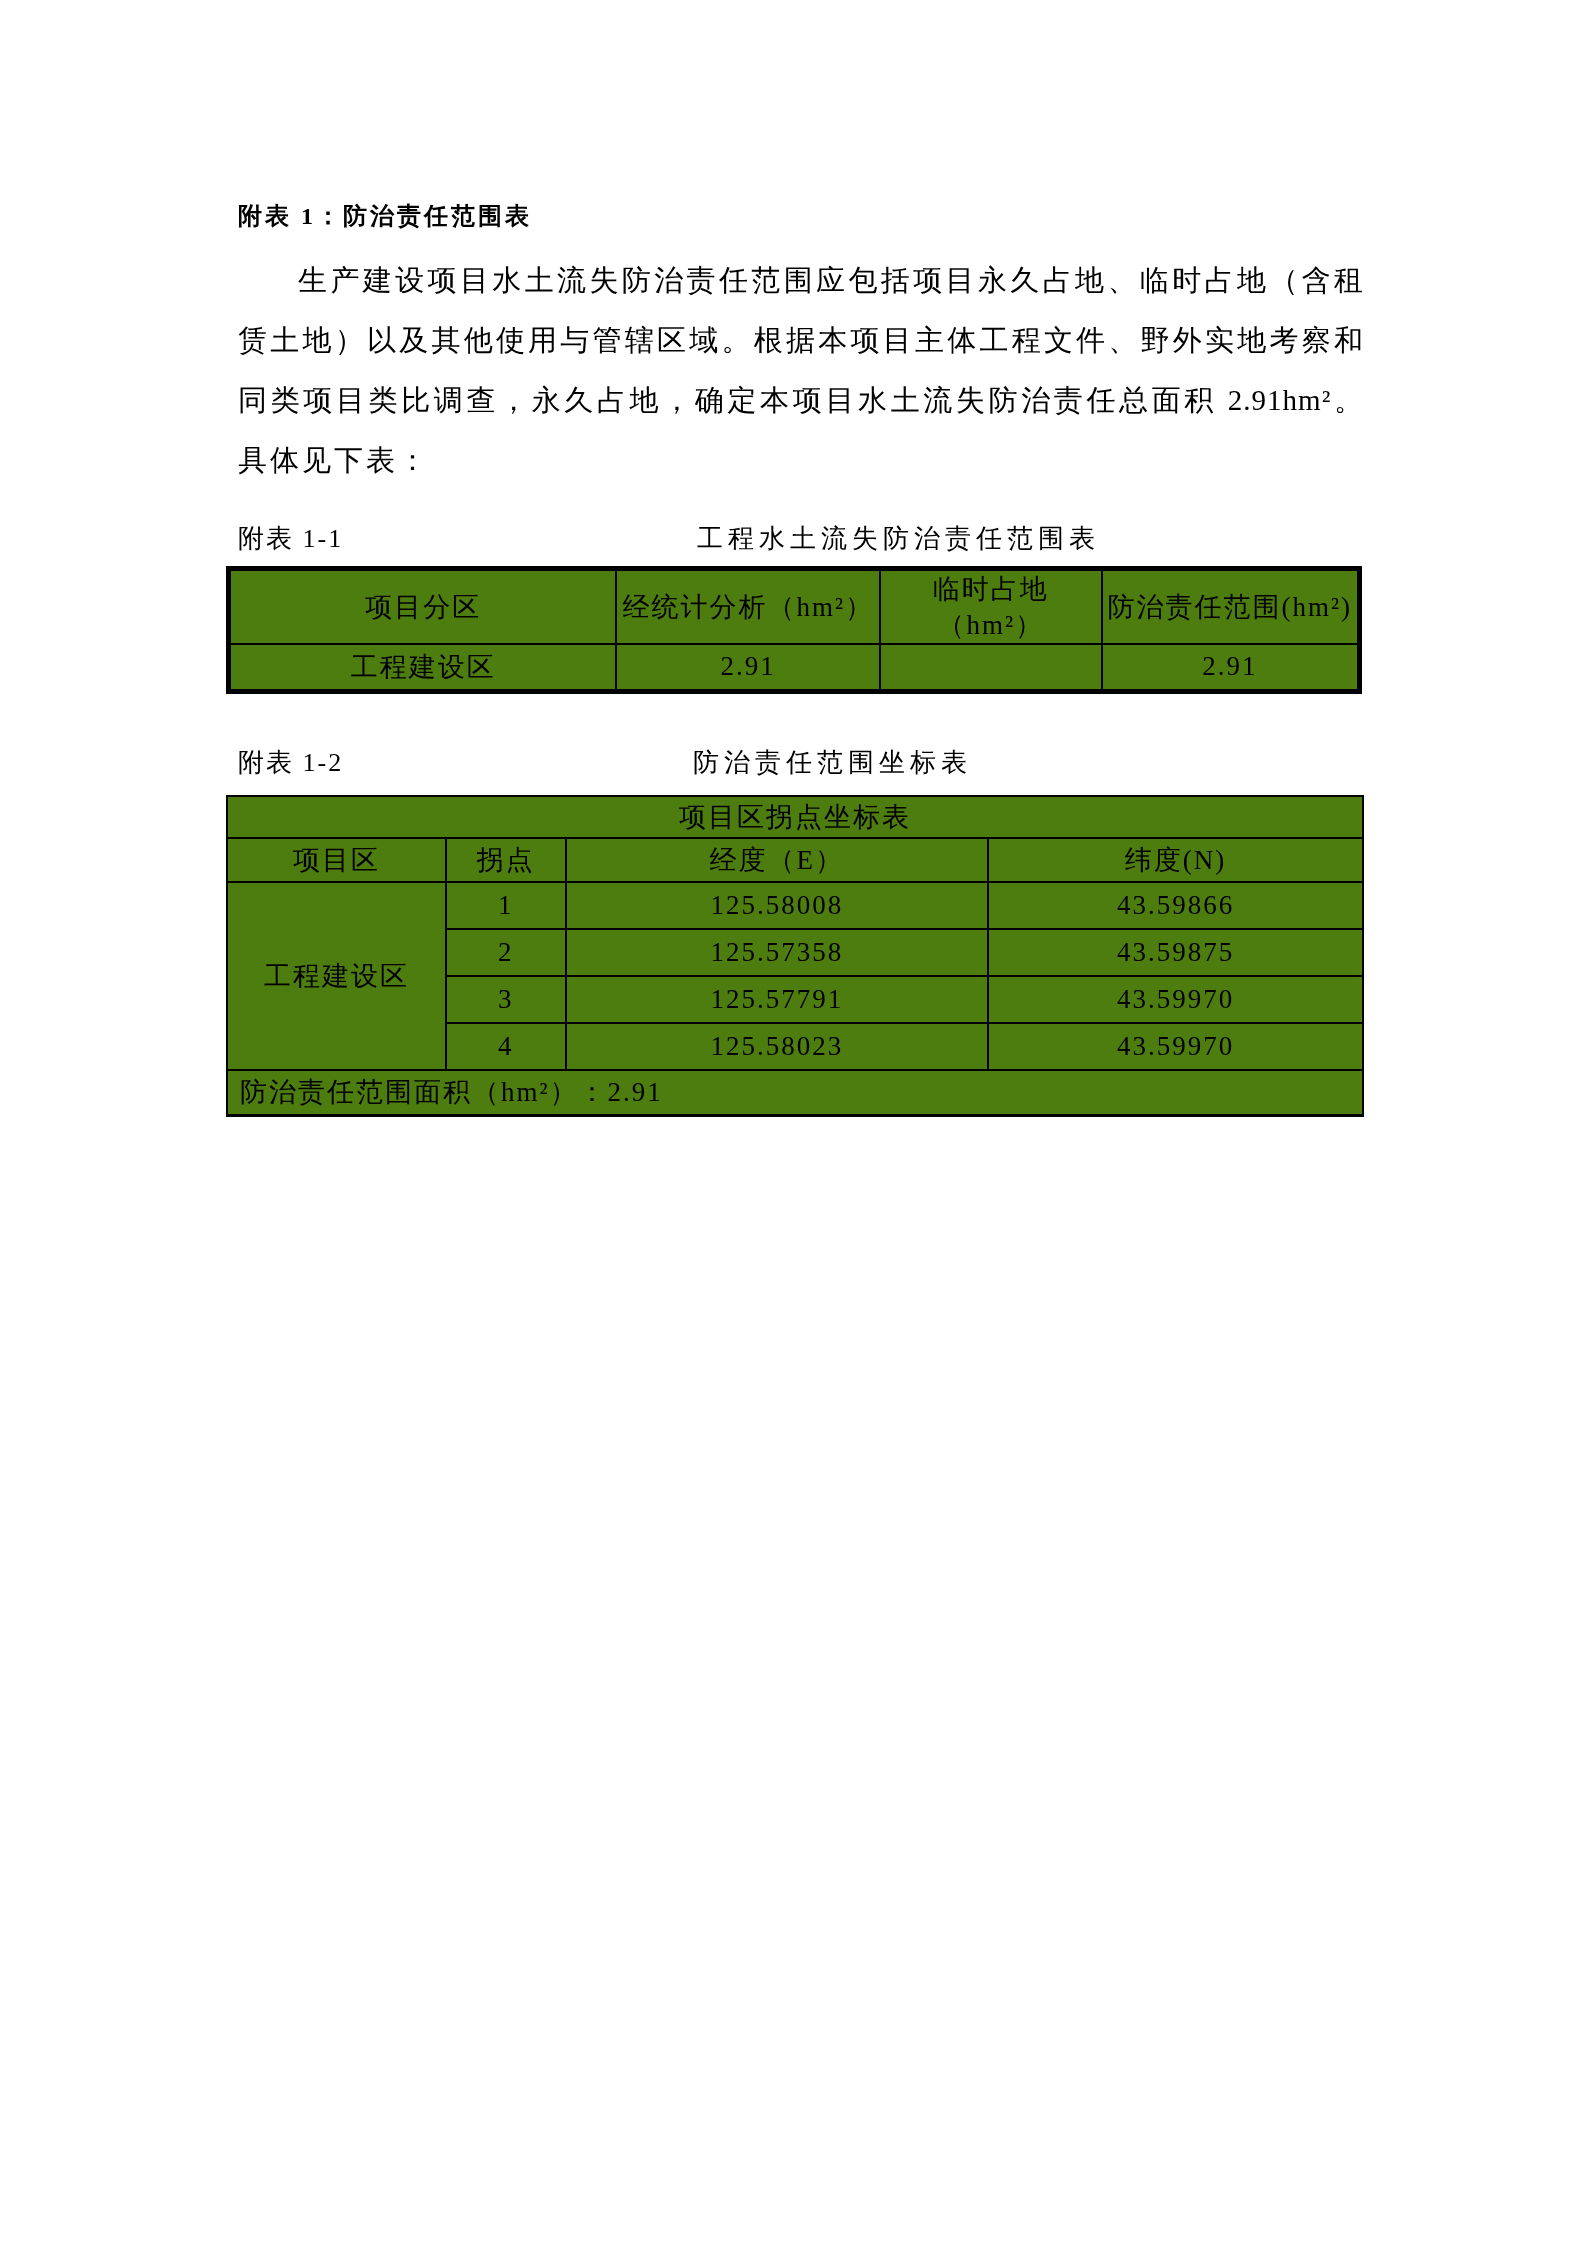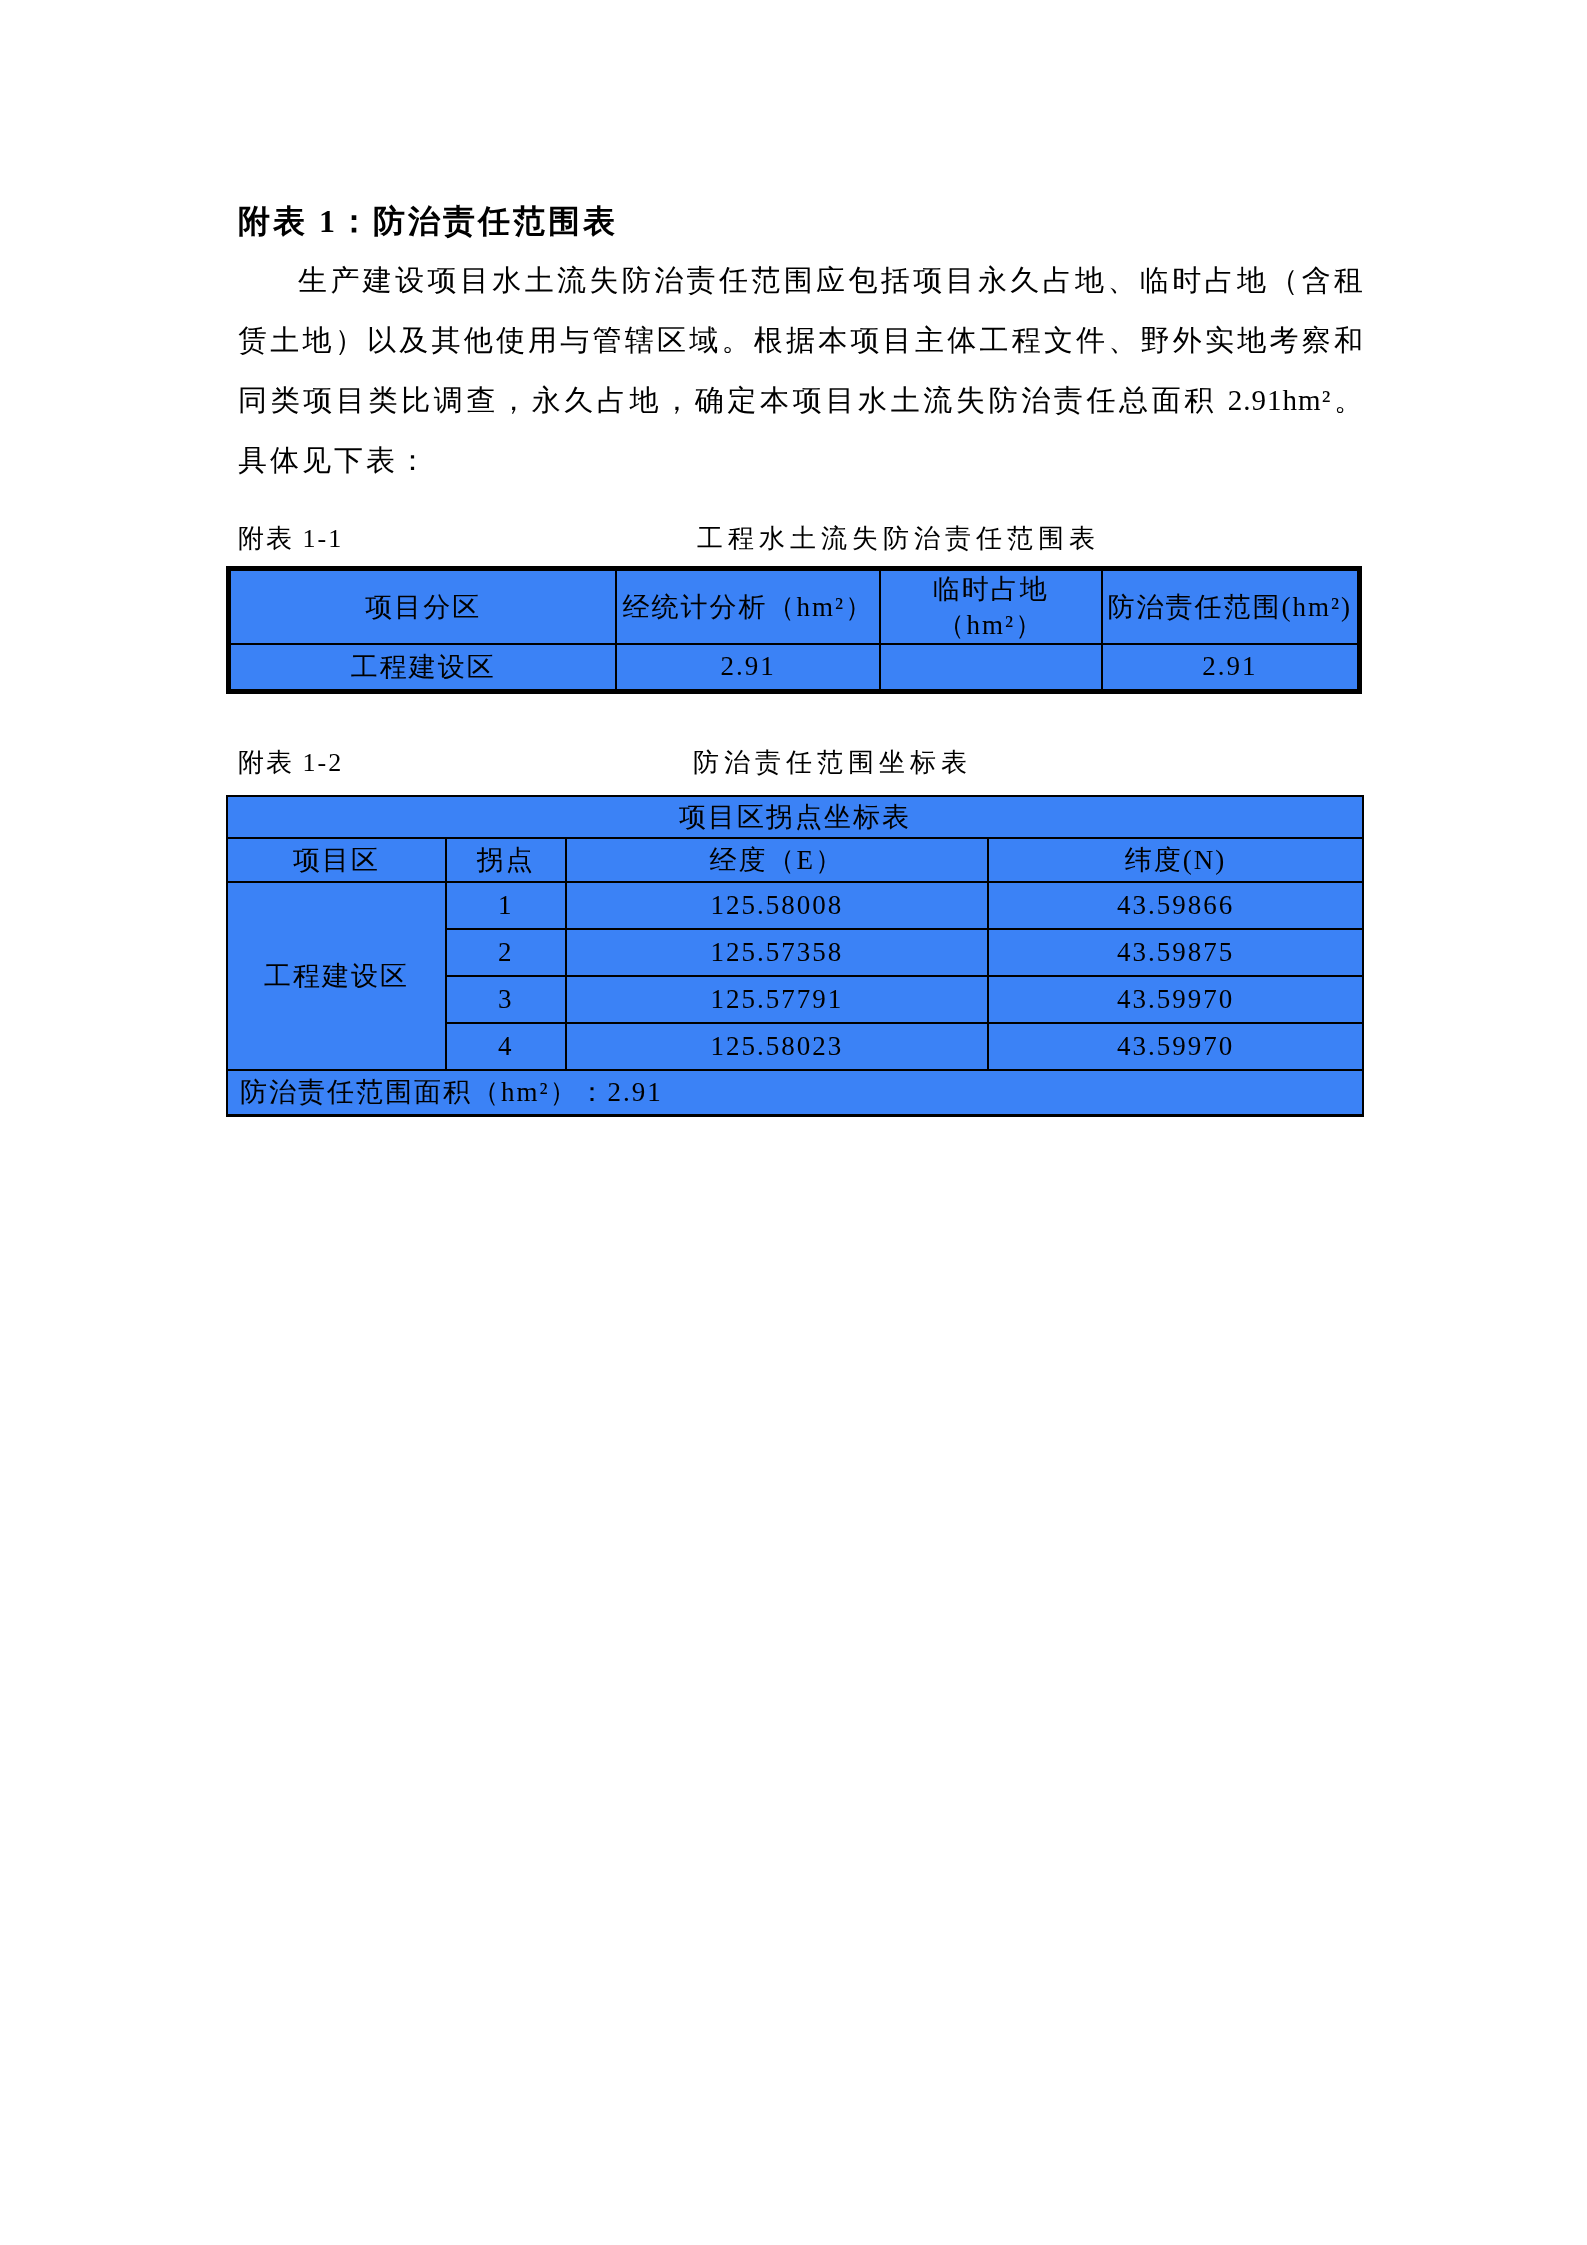--- a/index.html
+++ b/index.html
@@ -15,21 +15,21 @@
     height: 2245px;
     background: #ffffff;
     overflow: hidden;
   }
 
   
   .doc-title {
     position: absolute;
     left: 238px;
     top: 200px;
-    font-size: 32px;
+    font-size: 24px;
     font-weight: bold;
     letter-spacing: 3px;
     white-space: nowrap;
   }
 
   
   .paragraph {
     position: absolute;
     left: 238px;
     top: 250px;
@@ -74,21 +74,21 @@
   .cap-1 { top: 518px; }
   .cap-1 .caption-title { left: 697px; }
   .cap-2 { top: 742px; }
   .cap-2 .caption-title { left: 693px; }
 
   
   table.doc-table {
     position: absolute;
     border-collapse: collapse;
     table-layout: fixed;
-    background: #3b82f6;
+    background: #4d7c0f;
   }
   table.doc-table td {
     border: 2px solid #000000;
     text-align: center;
     vertical-align: middle;
     font-size: 27px;
     letter-spacing: 2px;
     padding: 0;
     overflow: hidden;
   }

